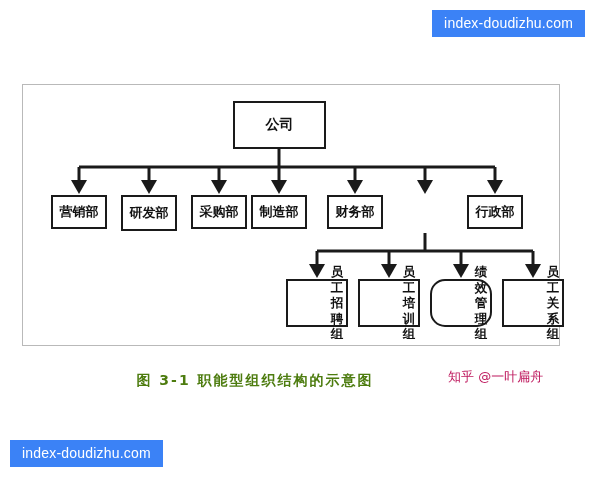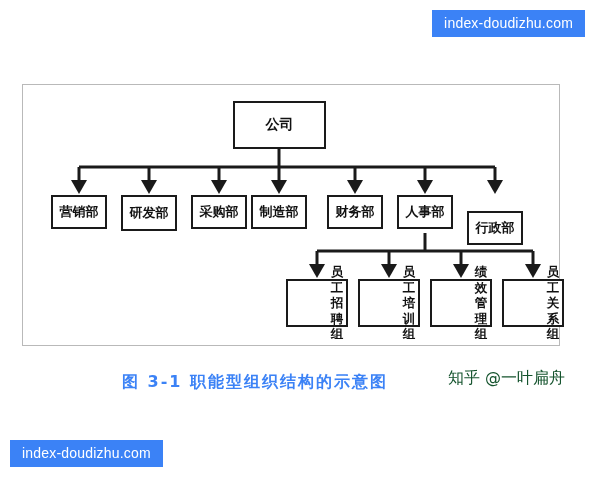--- a/index.html
+++ b/index.html
@@ -82,33 +82,33 @@
     display: block;
   }
 
   
   .caption {
     position: absolute;
     left: 0;
     top: 372px;
     width: 510px;
     text-align: center;
-    font-size: 16px;
+    font-size: 14px;
     font-weight: bold;
-    color: #3b82f6;
+    color: #4d7c0f;
     letter-spacing: 2px;
     font-family: "DejaVu Sans", sans-serif;
   }
 
   .zhihu-wm {
     position: absolute;
     left: 448px;
     top: 368px;
-    font-size: 16px;
-    color: #14532d;
+    font-size: 13px;
+    color: #be185d;
     white-space: nowrap;
     font-family: "DejaVu Sans", sans-serif;
   }
 </style>
 </head>
 <body>
 
 <div class="wm-chip" id="wm-top">index-doudizhu.com</div>
 
 <div class="figure-frame">
@@ -167,36 +167,33 @@
     </div>
     <div class="node level-1" style="left:168px; top:110px; width:56px; height:34px;">
       <span>采购部</span>
     </div>
     <div class="node level-1" style="left:228px; top:110px; width:56px; height:34px;">
       <span>制造部</span>
     </div>
     <div class="node level-1" style="left:304px; top:110px; width:56px; height:34px;">
       <span>财务部</span>
     </div>
-    <div class="node level-1" style="left:374px; top:110px; width:56px; height:34px;">
-      <span>人事部</span>
-    </div>
-    <div class="node level-1" style="left:444px; top:110px; width:56px; height:34px;margin-top:16px;">
+    <div class="node level-1" style="left:444px; top:110px; width:56px; height:34px;">
       <span>行政部</span>
     </div>
 
     <div class="node level-2" style="left:263px; top:194px; width:62px; height:48px;">
       <span class="ln">员工</span>
       <span class="ln">招聘组</span>
     </div>
     <div class="node level-2" style="left:335px; top:194px; width:62px; height:48px;">
       <span class="ln">员工</span>
       <span class="ln">培训组</span>
     </div>
-    <div class="node level-2" style="left:407px; top:194px; width:62px; height:48px;">
+    <div class="node level-2" style="left:407px; top:194px; width:62px; height:48px;border-radius:15px;">
       <span class="ln">绩效</span>
       <span class="ln">管理组</span>
     </div>
     <div class="node level-2" style="left:479px; top:194px; width:62px; height:48px;">
       <span class="ln">员工</span>
       <span class="ln">关系组</span>
     </div>
 
   </div>
 </div>

